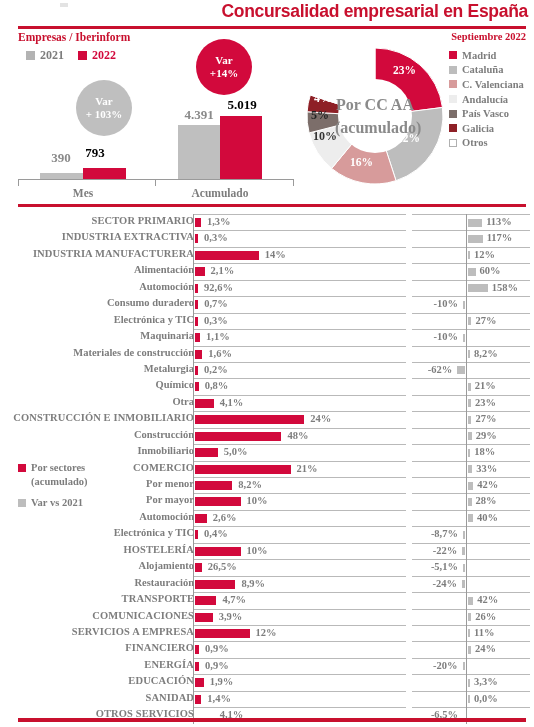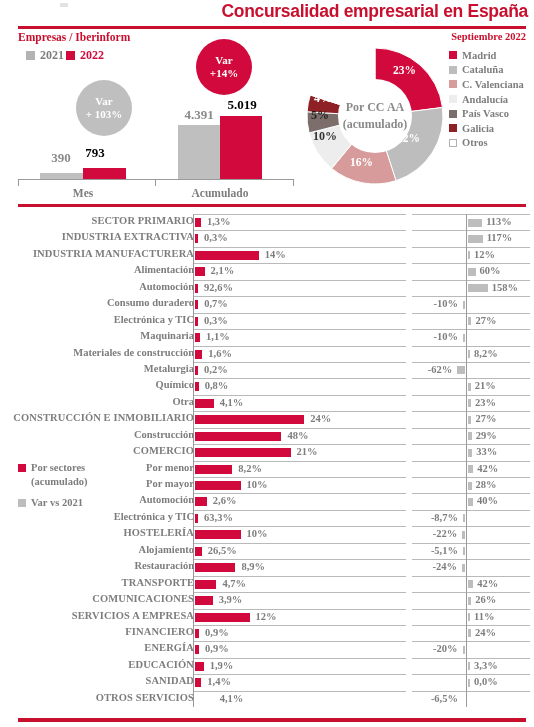--- a/index.html
+++ b/index.html
@@ -35,21 +35,21 @@
     font-family:"Liberation Serif", serif;
     font-weight:bold;font-size:11.5px;color:#C8102E;
   }
   .subtitle-right{
     position:absolute;right:8px;top:31px;
     font-family:"Liberation Serif", serif;
     font-weight:bold;font-size:10.5px;color:#C8102E;
   }
 
   
-  .toplegend{position:absolute;left:26px;top:48px;display:flex;gap:2px;align-items:center;}
+  .toplegend{position:absolute;left:26px;top:48px;display:flex;gap:14px;align-items:center;}
   .toplegend .item{display:flex;align-items:center;gap:5px;}
   .sw{width:9px;height:9px;display:inline-block;}
   .sw-gray{background:#B3B3B3;}
   .sw-red{background:#D2093C;}
   .toplegend .lbl{font-family:"Liberation Serif", serif;font-weight:bold;font-size:12px;color:#7d7d7d;}
   .toplegend .lbl.red{color:#D2093C;}
 
   
   .barchart{position:absolute;left:18px;top:62px;width:280px;height:128px;}
   .axis{position:absolute;left:0;bottom:10px;width:276px;height:1px;background:#9a9a9a;}
@@ -78,21 +78,21 @@
 
   
   .donutwrap{position:absolute;left:305px;top:40px;width:140px;height:152px;}
   .donut-lbl{
     position:absolute;font-family:"Liberation Serif", serif;font-weight:bold;
     font-size:11.5px;
   }
   .donut-center{
     position:absolute;left:50%;top:50%;transform:translate(-50%,-50%);
     text-align:center;font-family:"Liberation Serif", serif;font-weight:bold;
-    font-size:12px;color:#8a8a8a;line-height:1.45;width:80px;
+    font-size:16px;color:#8a8a8a;line-height:1.45;width:80px;
   }
   .donutlegend{position:absolute;left:449px;top:48px;width:86px;}
   .dlrow{display:flex;align-items:center;gap:5px;height:14.6px;}
   .dlsw{width:8px;height:8px;flex:none;}
   .dlsw.outline{border:1px solid #b0b0b0;background:#ffffff;box-sizing:border-box;}
   .dltxt{font-family:"Liberation Serif", serif;font-weight:bold;font-size:10.5px;color:#7d7d7d;white-space:nowrap;}
 
   
   .table{position:absolute;left:0;top:214px;width:534px;}
   .row{position:relative;height:16.45px;}
@@ -403,20 +403,31 @@
         <div class="rbar" style="width: 86.45px;"></div>
         <div class="rval" style="left: 287.45px;">48%</div>
         <div class="gbar" style="left: 468px; width: 3.625px;"></div>
         <div class="gval" style="left: 475.625px;">29%</div>
       </div>
       <div class="row">
         <div class="sep"></div>
         <div class="sep2"></div>
         <div class="zline-a"></div>
         <div class="zline-b"></div>
+        <div class="rowlbl norm">Inmobiliario</div>
+        <div class="rbar" style="width: 22.75px;"></div>
+        <div class="rval" style="left: 223.75px;">5,0%</div>
+        <div class="gbar" style="left: 468px; width: 2.25px;"></div>
+        <div class="gval" style="left: 474.25px;">18%</div>
+      </div>
+      <div class="row">
+        <div class="sep"></div>
+        <div class="sep2"></div>
+        <div class="zline-a"></div>
+        <div class="zline-b"></div>
         <div class="rowlbl bold">COMERCIO</div>
         <div class="rbar" style="width: 95.55px;"></div>
         <div class="rval" style="left: 296.55px;">21%</div>
         <div class="gbar" style="left: 468px; width: 4.125px;"></div>
         <div class="gval" style="left: 476.125px;">33%</div>
       </div>
       <div class="row">
         <div class="sep"></div>
         <div class="sep2"></div>
         <div class="zline-a"></div>
@@ -449,21 +460,21 @@
         <div class="gbar" style="left: 468px; width: 5px;"></div>
         <div class="gval" style="left: 477px;">40%</div>
       </div>
       <div class="row">
         <div class="sep"></div>
         <div class="sep2"></div>
         <div class="zline-a"></div>
         <div class="zline-b"></div>
         <div class="rowlbl norm">Electrónica y TIC</div>
         <div class="rbar" style="width: 3px;"></div>
-        <div class="rval" style="left: 204px;">63,3%</div>
+        <div class="rval" style="left: 204px;">0,4%</div>
         <div class="gbar" style="left: 463px; width: 2px;"></div>
         <div class="gval" style="left: 0px; width: 458px; text-align: right;">-8,7%</div>
       </div>
       <div class="row">
         <div class="sep"></div>
         <div class="sep2"></div>
         <div class="zline-a"></div>
         <div class="zline-b"></div>
         <div class="rowlbl bold">HOSTELERÍA</div>
         <div class="rbar" style="width: 45.5px;"></div>

